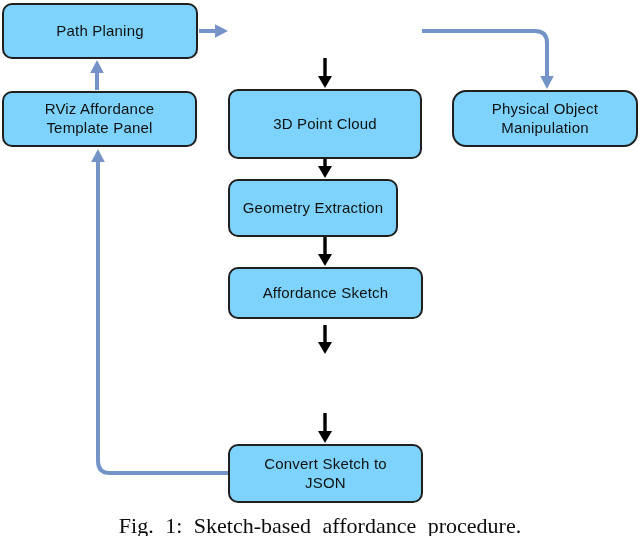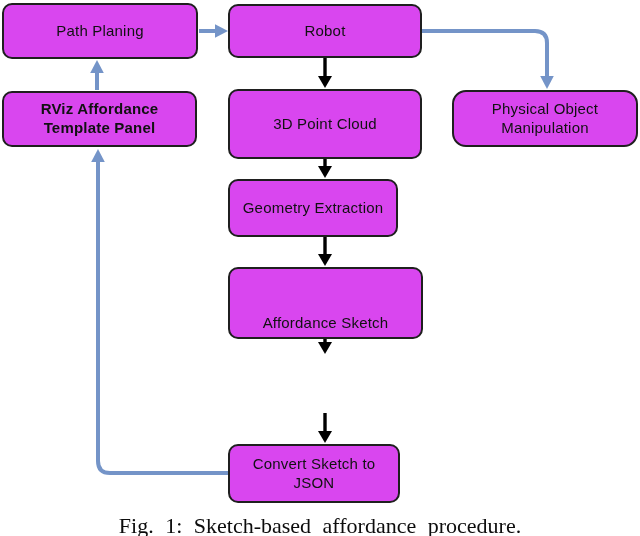--- a/index.html
+++ b/index.html
@@ -18,38 +18,38 @@
   }
   .edges{
     position:absolute;left:0;top:0;width:640px;height:536px;
     pointer-events:none;
   }
   .node{
     position:absolute;
     box-sizing:border-box;
     border:2px solid var(--border);
     border-radius:10px;
-    background:#d946ef;
+    background:#7dd3fc;
     display:flex;align-items:center;justify-content:center;
     text-align:center;
     font-size:15px;
     letter-spacing:.2px;
     color:#111;
     line-height:1.25;
     padding:4px 12px;
   }
   .n-path-planning{left:2px;top:3px;width:196px;height:56px;}
   .n-robot{left:228px;top:4px;width:194px;height:54px;}
-  .n-rviz-panel{left:2px;top:91px;width:195px;height:56px;font-weight:bold;}
+  .n-rviz-panel{left:2px;top:91px;width:195px;height:56px;}
   .n-point-cloud{left:228px;top:89px;width:194px;height:70px;}
   .n-physical-object{left:452px;top:90px;width:186px;height:57px;border-radius:14px;}
   .n-geometry-extraction{left:228px;top:179px;width:170px;height:58px;}
-  .n-affordance-sketch{left:228px;top:267px;width:195px;height:72px;align-items:flex-end;}
+  .n-affordance-sketch{left:228px;top:267px;width:195px;height:52px;}
   .n-compute-transformation{left:228px;top:355px;width:195px;height:58px;}
-  .n-convert-json{left:228px;top:444px;width:172px;height:59px;}
+  .n-convert-json{left:228px;top:444px;width:195px;height:59px;}
   .caption{
     position:absolute;
     left:0;right:0;top:511px;
     text-align:center;
     font-family:"Liberation Serif",serif;
     font-size:22px;
     line-height:30px;
     word-spacing:6px;
     color:#0c0c0c;
     white-space:nowrap;
@@ -90,23 +90,20 @@
     <line class="e-black" x1="325" y1="325" x2="325" y2="343"></line>
     <polygon class="h-black" points="318,342 332,342 325,354"></polygon>
 
     <line class="e-black" x1="325" y1="413" x2="325" y2="432"></line>
     <polygon class="h-black" points="318,431 332,431 325,443"></polygon>
   </svg>
 
   <div class="node n-path-planning">
     <span>Path Planing</span>
   </div>
-  <div class="node n-robot">
-    <span>Robot</span>
-  </div>
   <div class="node n-rviz-panel">
     <span>RViz Affordance Template Panel</span>
   </div>
   <div class="node n-point-cloud">
     <span>3D Point Cloud</span>
   </div>
   <div class="node n-physical-object">
     <span>Physical Object Manipulation</span>
   </div>
   <div class="node n-geometry-extraction">

